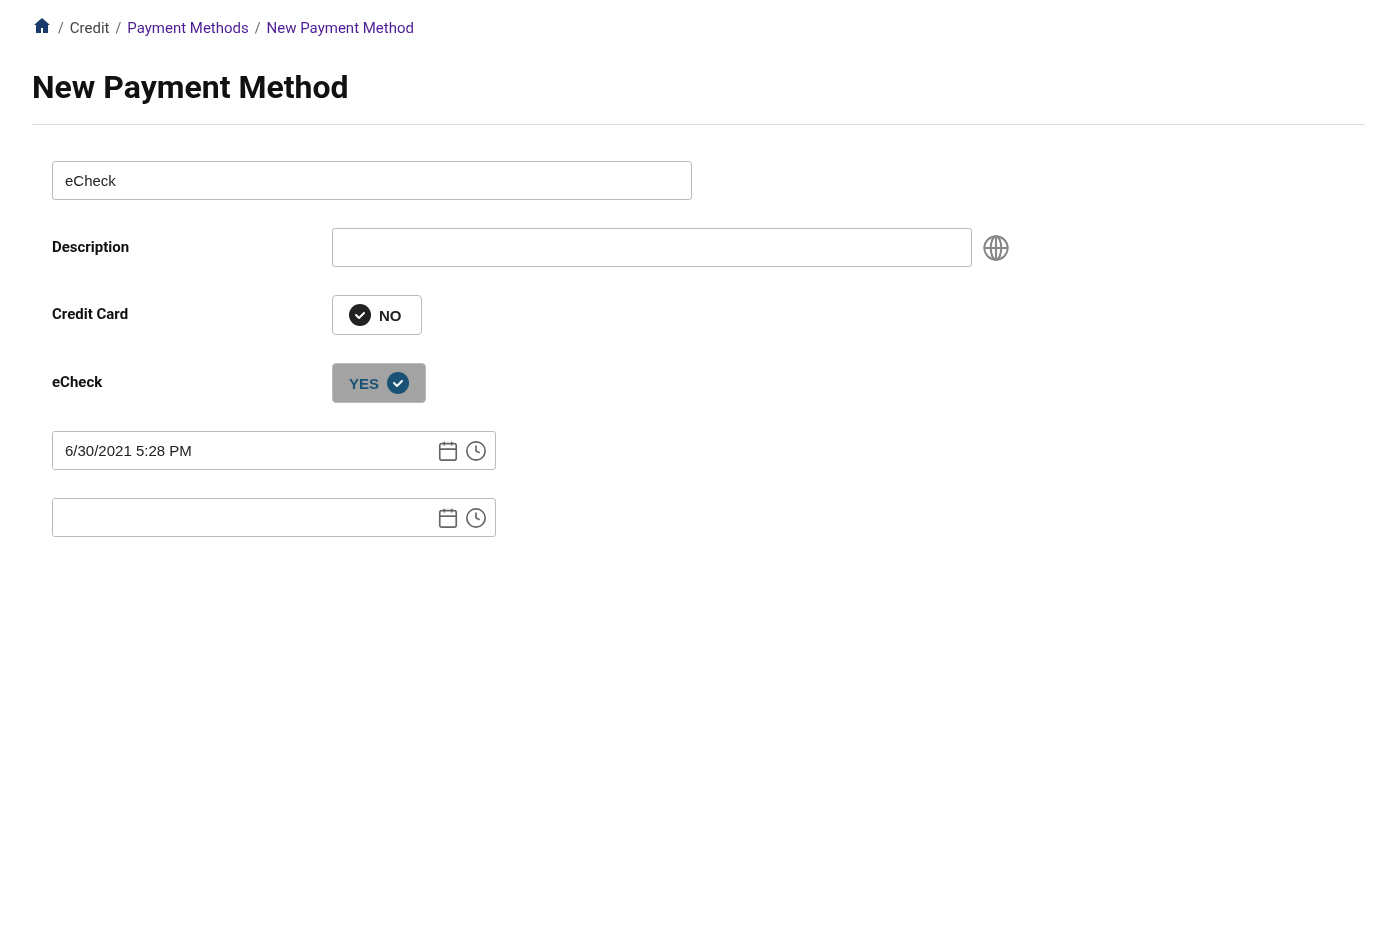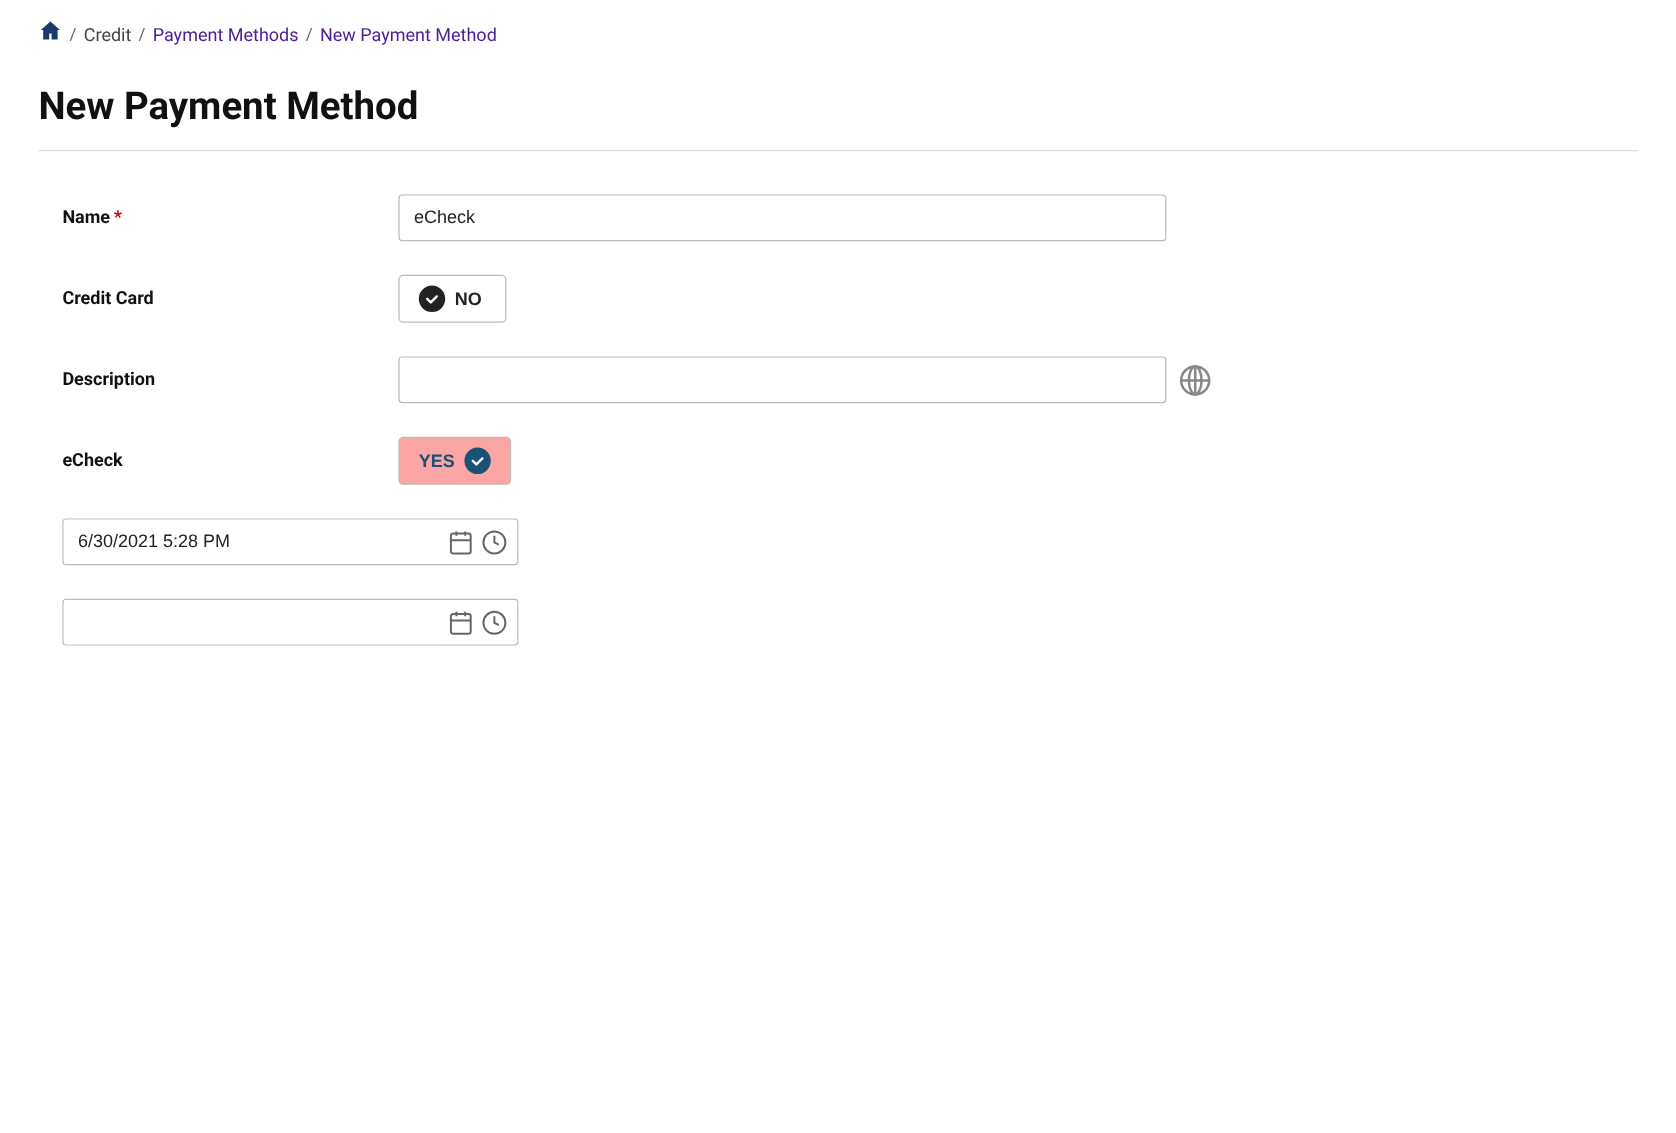--- a/index.html
+++ b/index.html
@@ -132,21 +132,21 @@
     }
 
     .toggle-btn.no-state {
       color: #222;
       background: #fff;
     }
 
     .toggle-btn.yes-state {
       color: #1a5276;
       border-color: #bbb;
-      background: #fca5a5;
+      background: #a3a3a3;
     }
 
     .check-icon-dark {
       width: 22px;
       height: 22px;
       border-radius: 50%;
       background: #222;
       display: inline-flex;
       align-items: center;
       justify-content: center;
@@ -168,21 +168,21 @@
       flex-shrink: 0;
     }
 
     
     .datetime-wrapper {
       display: flex;
       align-items: center;
       border: 1px solid #bbb;
       border-radius: 3px;
       overflow: hidden;
-      width: 380px;
+      width: 444px;
     }
 
     .datetime-input {
       flex: 1;
       border: none;
       padding: 10px 12px;
       font-size: 15px;
       color: #222;
       outline: none;
     }
@@ -222,59 +222,56 @@
     <a class="breadcrumb-item-link" href="#">New Payment Method</a>
   </nav>
 
   <h1 class="page-title">New Payment Method</h1>
 
   <hr class="divider">
 
   <div class="form-body">
 
     <div class="form-row">
+      <div class="form-control-area">
+        <input type="text" class="text-input" value="eCheck" style="">
+      </div>
+    </div>
+
+    <div class="form-row">
       <div class="form-label">
-        <span>Name</span><span class="required">*</span>
-      </div>
-      <div class="form-control-area">
-        <input type="text" class="text-input" value="eCheck" style="">
+        <span>Description</span>
+      </div>
+      <div class="form-control-area">
+        <input type="text" class="text-input" value="" style="">
+
+        <span class="globe-icon">
+          <svg viewBox="0 0 24 24" fill="none" stroke="#888" stroke-width="1.8" xmlns="http://www.w3.org/2000/svg" width="28" height="28">
+            <circle cx="12" cy="12" r="10"></circle>
+            <ellipse cx="12" cy="12" rx="4.5" ry="10"></ellipse>
+            <line x1="2" y1="12" x2="22" y2="12"></line>
+            <line x1="12" y1="2" x2="12" y2="22"></line>
+          </svg>
+        </span>
       </div>
     </div>
 
     <div class="form-row">
       <div class="form-label">
         <span>Credit Card</span>
       </div>
       <div class="form-control-area">
         <button class="toggle-btn no-state">
           <span class="check-icon-dark">
             <svg width="12" height="12" viewBox="0 0 12 12" fill="white" xmlns="http://www.w3.org/2000/svg">
               <path d="M2 6l3 3 5-5" stroke="white" stroke-width="2" fill="none" stroke-linecap="round" stroke-linejoin="round"></path>
             </svg>
           </span>
           <span>NO</span>
         </button>
-      </div>
-    </div>
-
-    <div class="form-row">
-      <div class="form-label">
-        <span>Description</span>
-      </div>
-      <div class="form-control-area">
-        <input type="text" class="text-input" value="" style="">
-
-        <span class="globe-icon">
-          <svg viewBox="0 0 24 24" fill="none" stroke="#888" stroke-width="1.8" xmlns="http://www.w3.org/2000/svg" width="28" height="28">
-            <circle cx="12" cy="12" r="10"></circle>
-            <ellipse cx="12" cy="12" rx="4.5" ry="10"></ellipse>
-            <line x1="2" y1="12" x2="22" y2="12"></line>
-            <line x1="12" y1="2" x2="12" y2="22"></line>
-          </svg>
-        </span>
       </div>
     </div>
 
     <div class="form-row">
       <div class="form-label">
         <span>eCheck</span>
       </div>
       <div class="form-control-area">
         <button class="toggle-btn yes-state">
           <span>YES</span>

